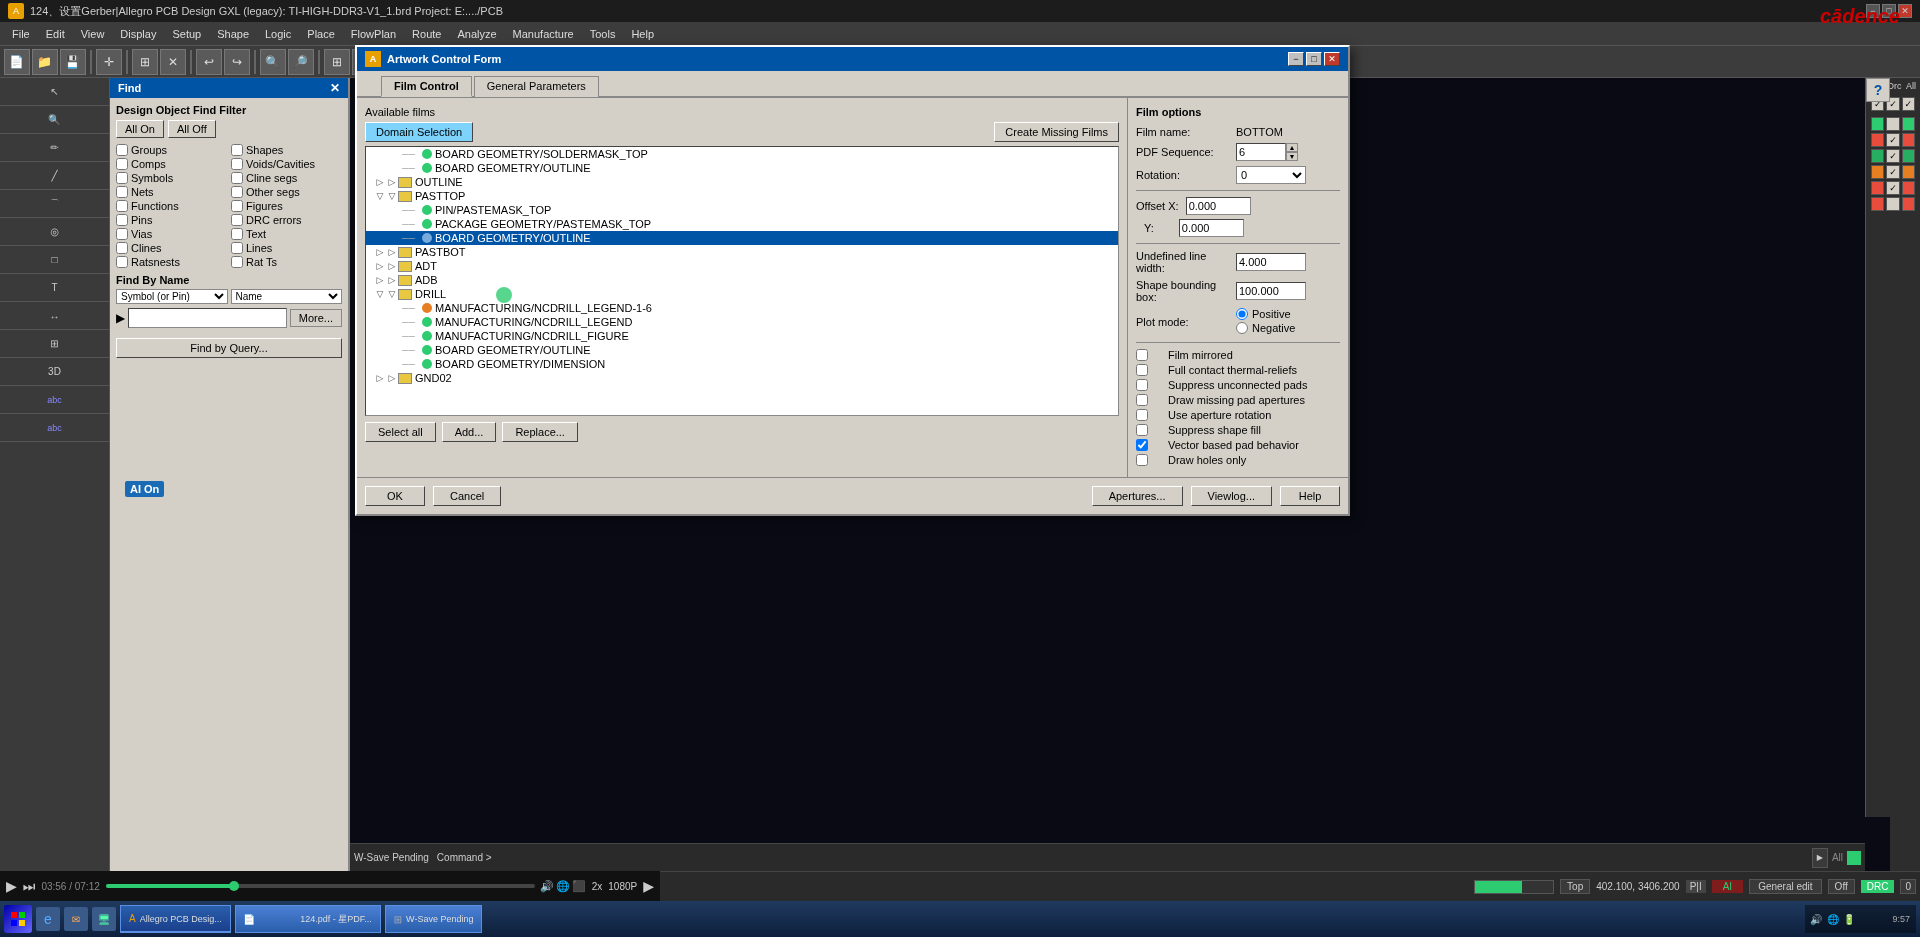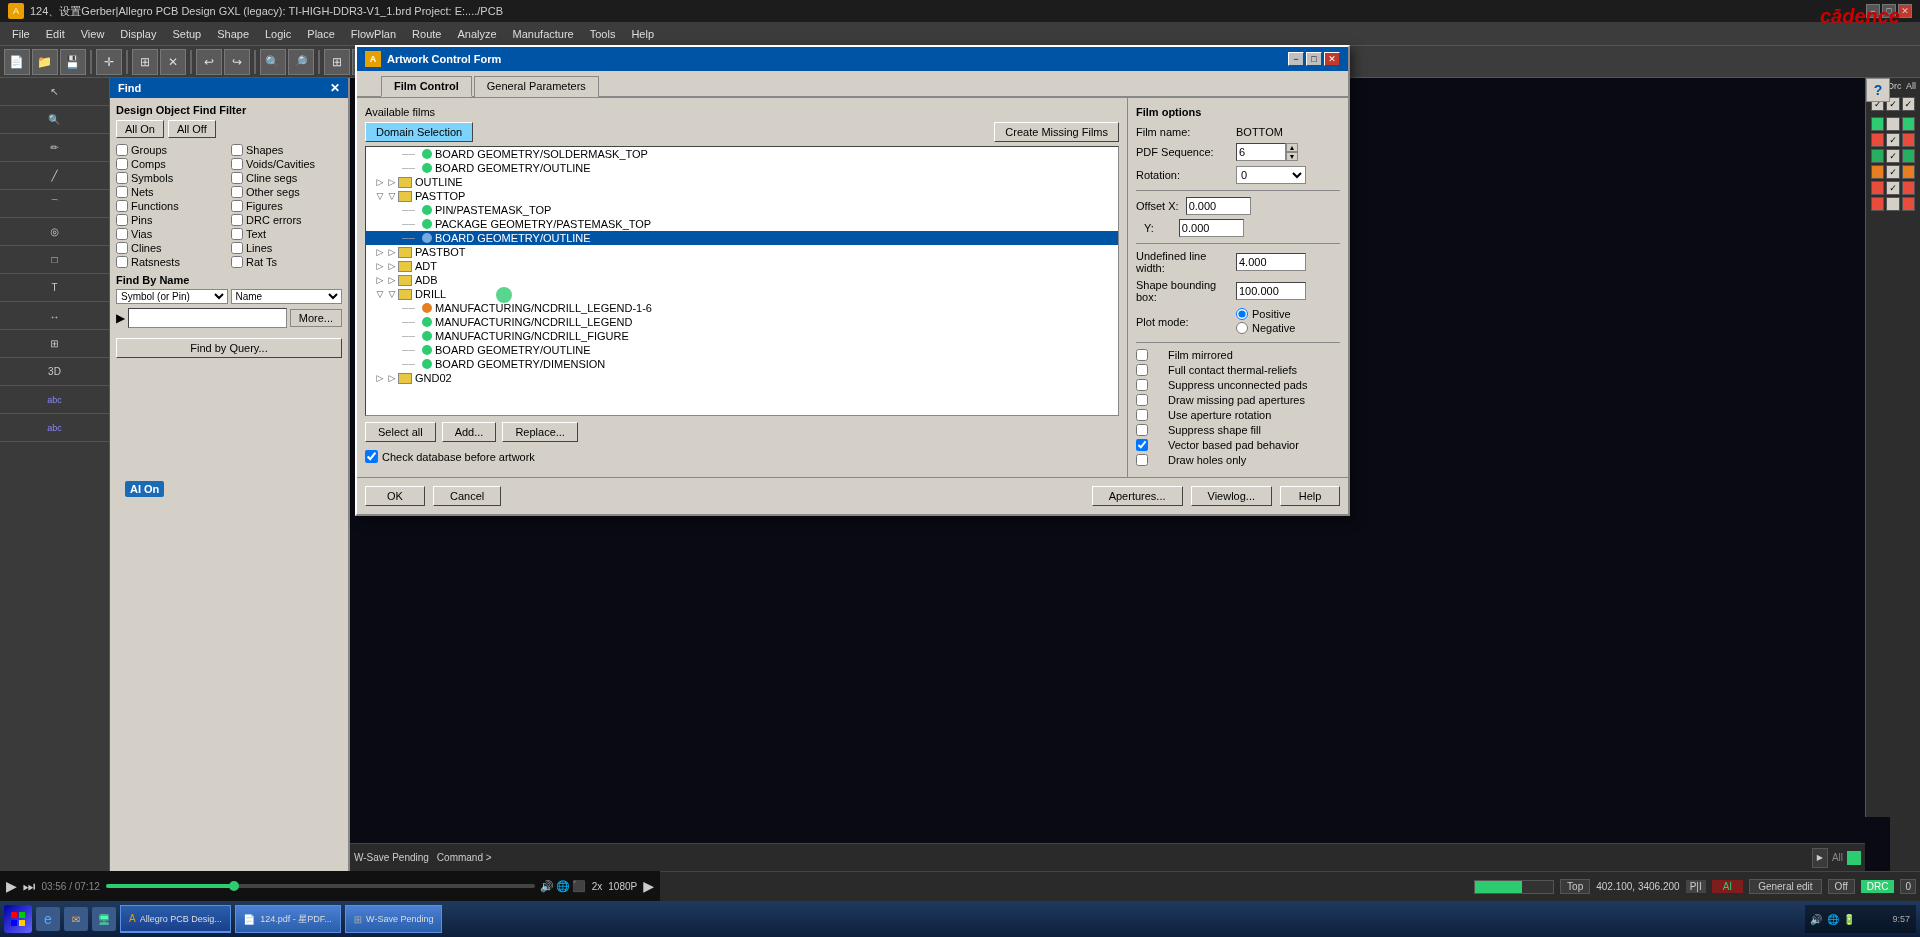--- a/index.html
+++ b/index.html
@@ -1078,24 +1078,20 @@
           <span>GND02</span>
         </div>
       </div>
 
       <div class="film-actions-row">
         <button class="film-action-btn">Select all</button>
         <button class="film-action-btn">Add...</button>
         <button class="film-action-btn">Replace...</button>
       </div>
 
-      <div class="checkbox-row">
-        <input type="checkbox" checked="" style="">
-        <span>Check database before artwork</span>
-      </div>
 
     </div>
 
     <div class="film-options-area">
       <div class="film-options-title">Film options</div>
 
       <div class="options-row">
         <span class="options-label">Film name:</span>
         <span class="options-value">BOTTOM</span>
       </div>
@@ -1295,21 +1291,21 @@
     <span style="color:#5fa; font-size:10px;">🖥</span>
   </div>
 
   <div class="taskbar-item active">
     <span style="font-size:10px; color:#e8a000;">A</span>
     <span style="font-size:9px; color:#ddd; overflow:hidden; text-overflow:ellipsis; white-space:nowrap; max-width:140px;">Allegro PCB Desig...</span>
   </div>
 
   <div class="taskbar-item">
     <span style="font-size:10px; color:#e84;">📄</span>
-    <span style="font-size:9px; color:#ddd; overflow:hidden; text-overflow:ellipsis; white-space:nowrap; max-width:120px;">124.pdf - 星PDF...</span>
+    <span style="font-size:9px; color:#ddd; overflow:hidden; text-overflow:ellipsis; white-space:nowrap; max-width:120px;margin-left:40px;">124.pdf - 星PDF...</span>
   </div>
 
   <div class="taskbar-item">
     <span style="font-size:10px; color:#aaa;">⊞</span>
     <span style="font-size:9px; color:#ddd; overflow:hidden; text-overflow:ellipsis; white-space:nowrap; max-width:120px;">W-Save Pending</span>
   </div>
 
   <div style="margin-left:auto; display:flex; align-items:center; gap:4px; background:rgba(0,0,0,0.4); padding:0 6px; height:28px;">
     <span style="color:#ccc; font-size:10px;">🔊</span>
     <span style="color:#ccc; font-size:10px;">🌐</span>

